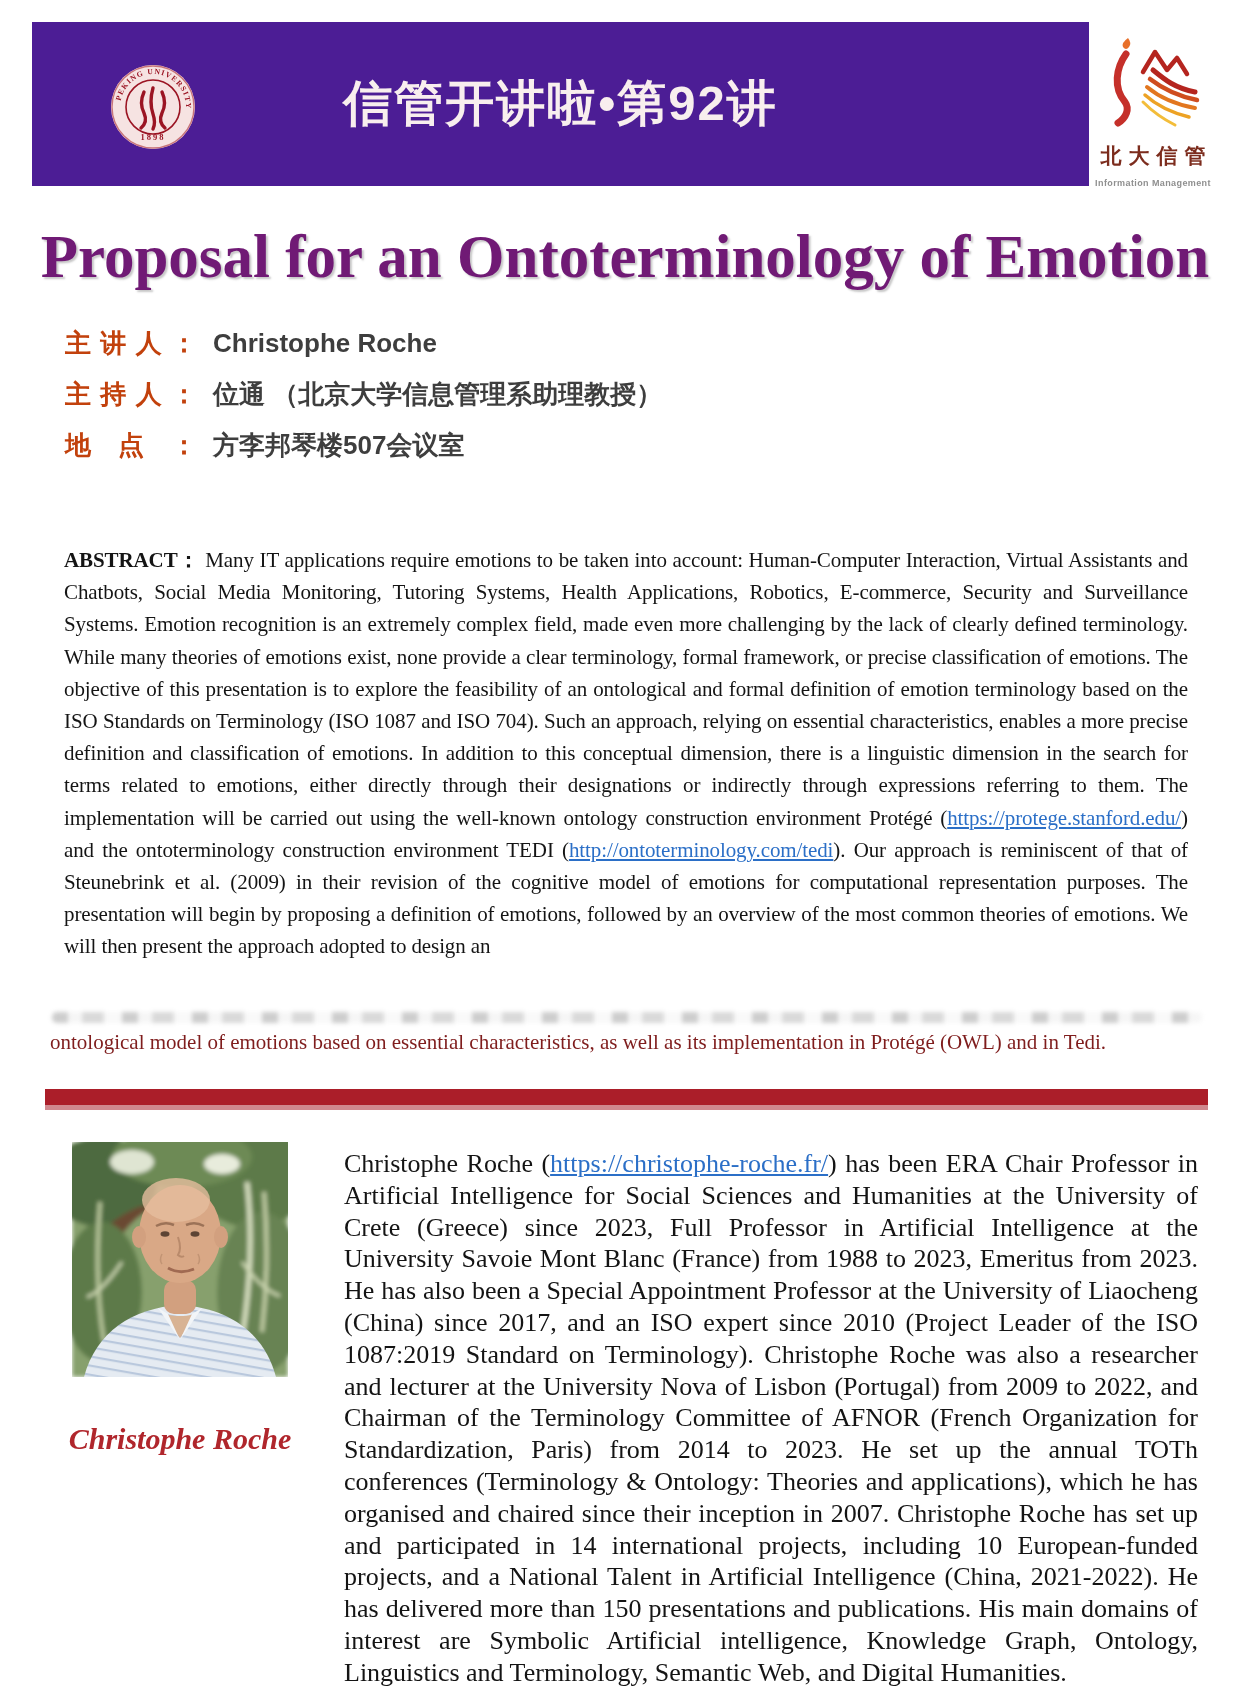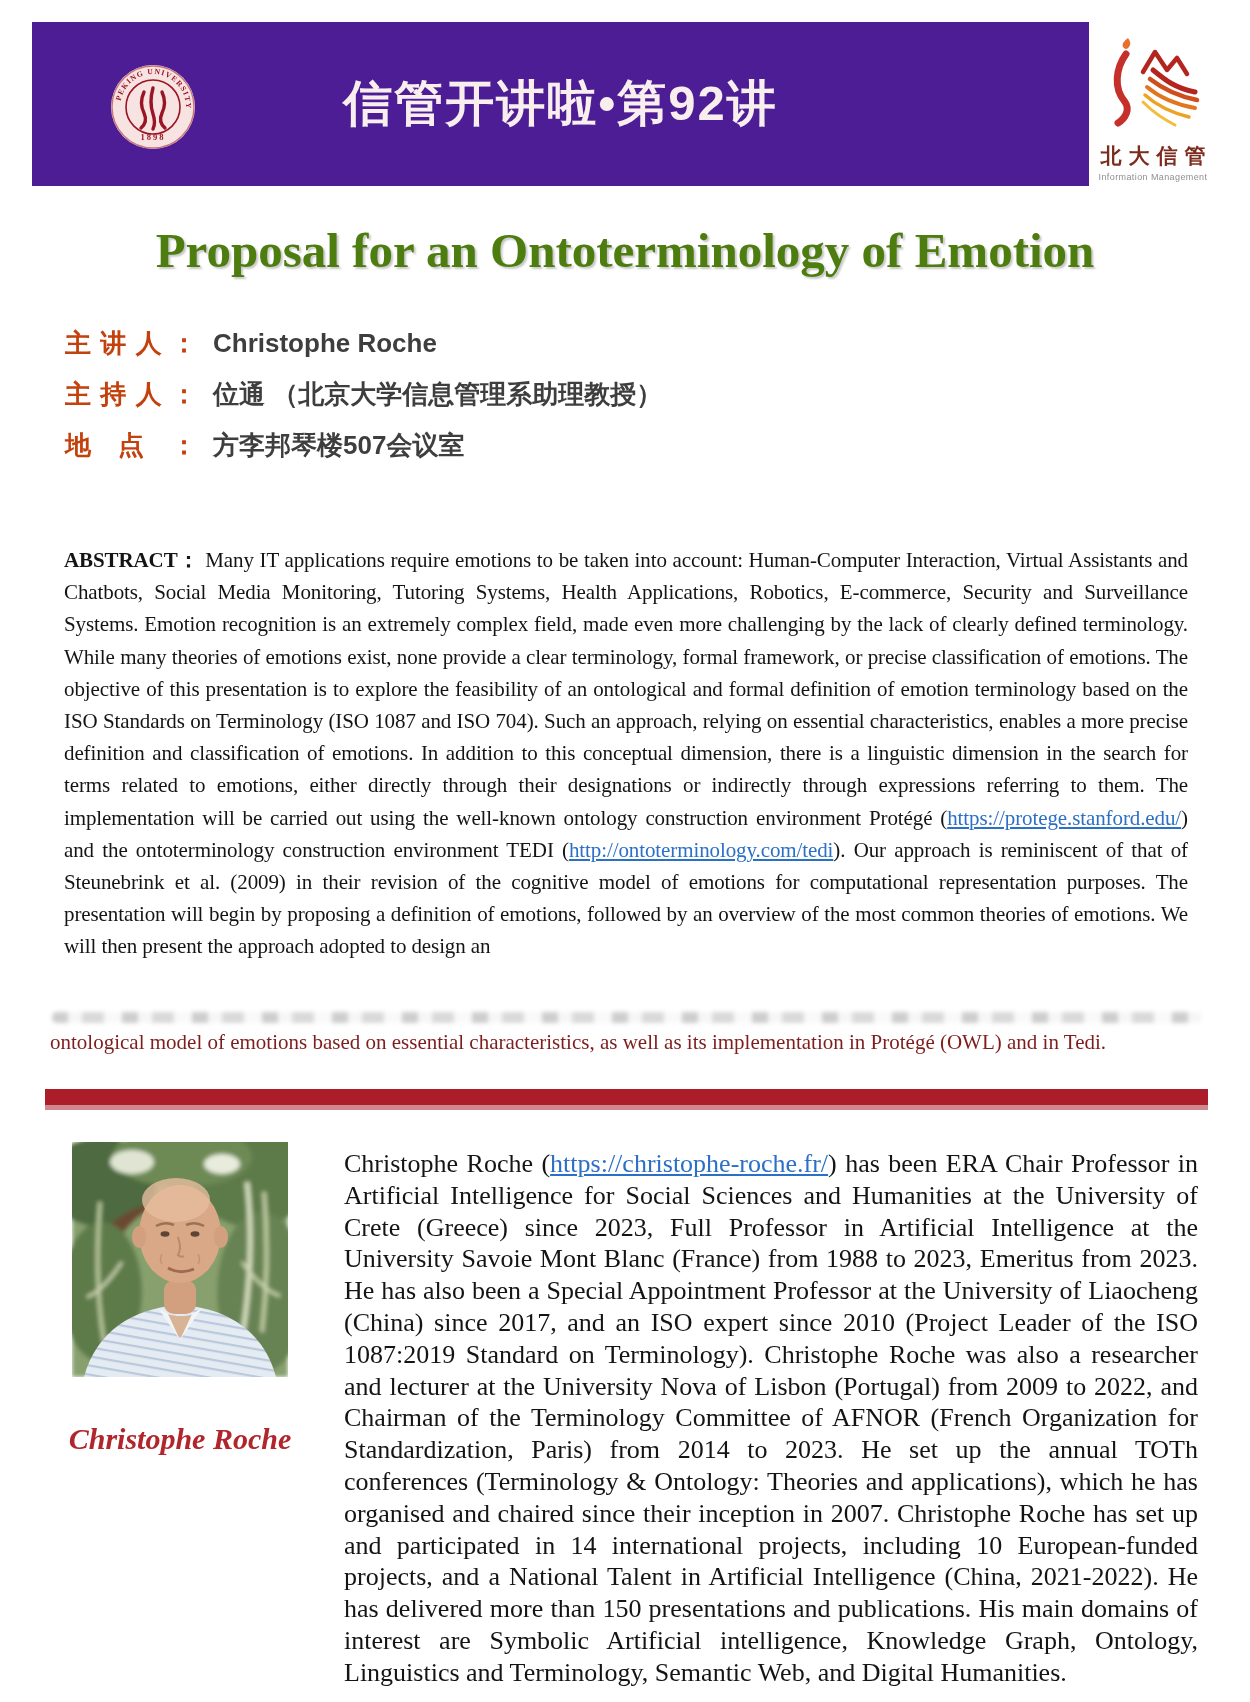--- a/index.html
+++ b/index.html
@@ -17,26 +17,26 @@
     color:#f8eeee;font-size:49px;font-weight:600;letter-spacing:2px;
     font-family:"Liberation Sans",sans-serif;
   }
   .seal{position:absolute;left:110px;top:64px;width:86px;height:86px;}
   .dept-logo{position:absolute;left:1072px;top:34px;width:162px;text-align:center;}
   .dept-logo svg{display:block;margin:0 auto;}
   .dept-logo-cn{
     margin-top:4px;font-size:21px;font-weight:700;color:#7c2c1d;
     letter-spacing:7px;text-indent:7px;font-family:"Liberation Serif",serif;
   }
-  .dept-logo-en{margin-top:2px;font-size:9px;color:#8f8f8f;letter-spacing:.4px;}
+  .dept-logo-en{margin-top:8px;font-size:9px;color:#8f8f8f;letter-spacing:.4px;font-weight:bold;}
   
   .main-title{
     position:absolute;left:0;top:222px;width:1250px;text-align:center;
-    font-family:"Liberation Serif",serif;font-weight:700;font-size:49px;
-    color:#4d7c0f;text-shadow:2px 2px 2px rgba(130,130,130,.45);
+    font-family:"Liberation Serif",serif;font-weight:700;font-size:61px;
+    color:#701a75;text-shadow:2px 2px 2px rgba(130,130,130,.45);
   }
   
   .info{position:absolute;left:65px;top:328px;width:900px;}
   .info-row{margin-bottom:20px;font-size:26px;line-height:31px;color:#3c3c3c;white-space:nowrap;}
   .info-label{
     display:inline-block;width:132px;vertical-align:top;
     font-weight:700;color:#c2410c;
     text-align:justify;text-align-last:justify;-moz-text-align-last:justify;
   }
   .info-value{display:inline-block;margin-left:16px;font-weight:600;color:#3e3e3e;}

